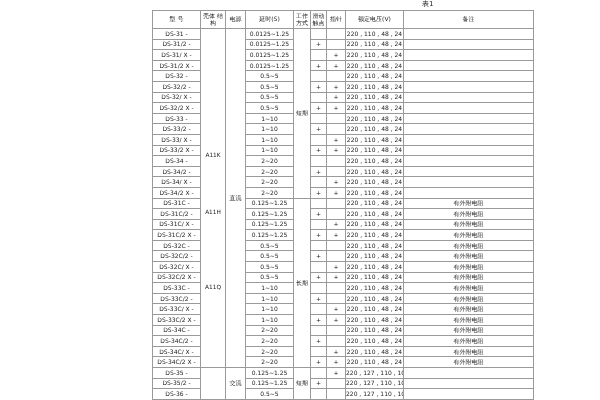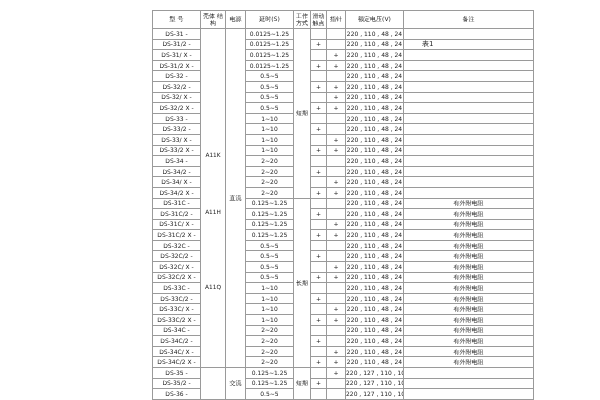--- a/index.html
+++ b/index.html
@@ -9,21 +9,21 @@
   }
   html,body{margin:0;padding:0;}
   body{
     width:600px;height:400px;background:var(--bg);
     font-family:"DejaVu Sans","Liberation Sans",sans-serif;
     color:var(--text);position:relative;overflow:hidden;
   }
   .page{position:absolute;inset:0;background:var(--bg);}
   .caption{
     position:absolute;top:1px;left:422px;
-    font-size:7px;color:var(--text);line-height:1;margin-top:40px;
+    font-size:7px;color:var(--text);line-height:1;
   }
   .spec-table{
     position:absolute;left:152px;top:10px;
     border-collapse:collapse;table-layout:fixed;width:381px;
   }
   .spec-table th,.spec-table td{
     border:0.8px solid var(--border);
     padding:0;margin:0;
     font-size:6px;font-weight:normal;
     text-align:center;vertical-align:middle;

